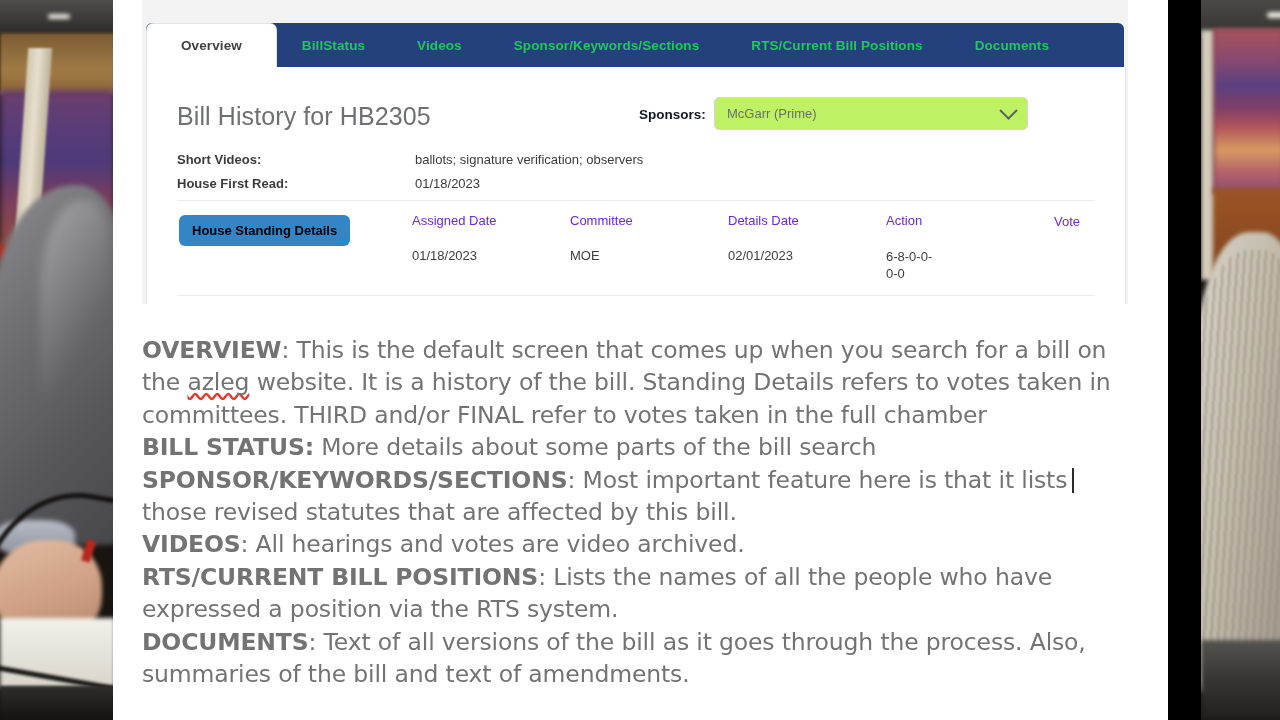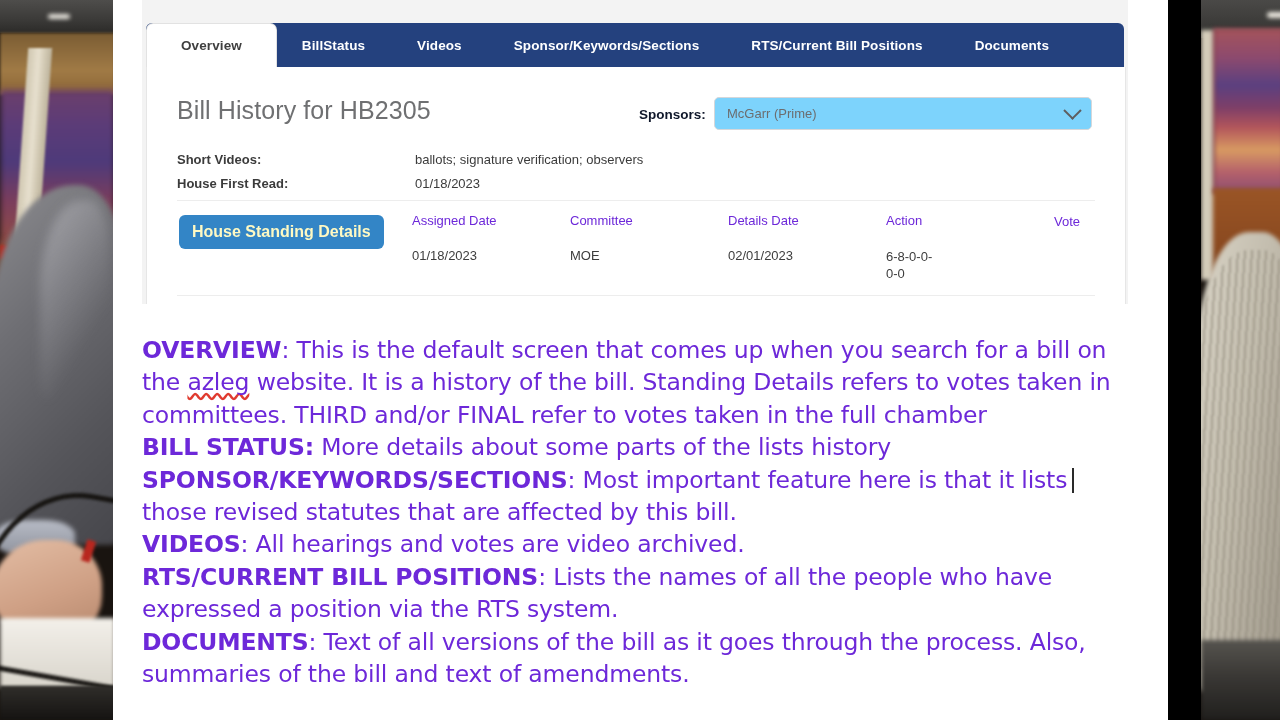--- a/index.html
+++ b/index.html
@@ -234,21 +234,21 @@
     height: 44px;
     background: #24417e;
     border-radius: 6px 6px 0 0;
     display: flex;
     align-items: stretch;
   }
   .tab {
     display: flex;
     align-items: center;
     justify-content: center;
-    color: #ffffff;
+    color: #22c55e;
     font-size: 13.5px;
     font-weight: bold;
     letter-spacing: .1px;
     white-space: nowrap;
     padding: 0 26px;
     cursor: pointer;
     user-select: none;
   }
   .tab.active {
     background: #ffffff;
@@ -266,44 +266,44 @@
     width: 978px;
     height: 237px;
     background: #ffffff;
     border-left: 1px solid #e6e6e6;
     border-right: 1px solid #e6e6e6;
   }
 
   .bill-title {
     position: absolute;
     left: 30px;
-    top: 29px;
+    top: 35px;
     font-size: 25px;
     color: #6f7072;
     font-weight: normal;
     letter-spacing: .1px;
   }
 
   .sponsors-label {
     position: absolute;
     left: 492px;
     top: 40px;
     font-size: 13.5px;
     color: #0f172a;
     font-weight: bold;
   }
   .sponsors-select {
     position: absolute;
     left: 567px;
     top: 30px;
-    width: 378px;
+    width: 314px;
     height: 33px;
     border: 1px solid #d5d7da;
     border-radius: 5px;
-    background: #7dd3fc;
+    background: #bef264;
     display: flex;
     align-items: center;
     padding: 0 12px;
     box-sizing: border-box;
     cursor: pointer;
   }
   .sponsors-value {
     font-size: 13px;
     color: #6c6d6f;
     flex: 1;
@@ -343,22 +343,22 @@
     width: 918px;
     height: 1px;
     background: #ededed;
   }
 
   .std-btn {
     position: absolute;
     left: 32px;
     top: 148px;
     background: #3385c6;
-    color: #fef9c3;
-    font-size: 16px;
+    color: #000000;
+    font-size: 13px;
     font-weight: bold;
     padding: 8px 13px;
     border-radius: 6px;
     border: none;
     cursor: pointer;
     white-space: nowrap;
   }
 
   .dtable {
     position: absolute;
@@ -384,21 +384,21 @@
   }
 
   
   #copy {
     position: absolute;
     left: 29px;         
     top: 334px;
     width: 988px;
     font-size: 23.5px;
     line-height: 32.4px;
-    color: #6d28d9;
+    color: #737373;
     font-family: "DejaVu Sans", sans-serif;
     letter-spacing: -0.15px;
   }
   #copy p { margin: 0; }
   #copy b { font-weight: bold; }
   .misspell {
     text-decoration: underline wavy #e03b2f;
     text-decoration-skip-ink: none;
     text-underline-offset: 2px;
   }
@@ -509,21 +509,21 @@
         <div class="hr2"></div>
       </div>
 
       <div class="shot-fade"></div>
     </div>
 
     <div id="copy">
 
       <p><b>OVERVIEW</b><span>: </span><span>This is the default screen that comes up when you search for a bill on the </span><span class="misspell">azleg</span><span> website. It is a history of the bill. Standing Details refers to votes taken in committees. THIRD and/or FINAL refer to votes taken in the full chamber</span></p>
 
-      <p><b>BILL STATUS:</b><span> More details about some parts of the lists history</span></p>
+      <p><b>BILL STATUS:</b><span> More details about some parts of the bill search</span></p>
 
       <p><b>SPONSOR/KEYWORDS/SECTIONS</b><span>: Most important feature here is that it lists</span><span class="caret"></span><br><span>those revised statutes that are affected by this bill.</span></p>
 
       <p><b>VIDEOS</b><span>: All hearings and votes are video archived.</span></p>
 
       <p><b>RTS/CURRENT BILL POSITIONS</b><span>: Lists the names of all the people who have expressed a position via the RTS system.</span></p>
 
       <p><b>DOCUMENTS</b><span>: Text of all versions of the bill as it goes through the process. Also, summaries of the bill and text of amendments.</span></p>
     </div>
 

